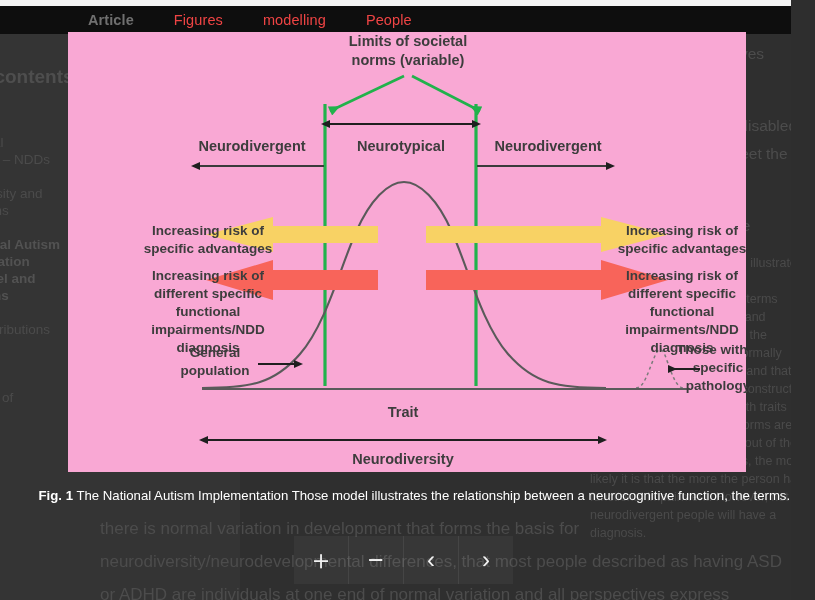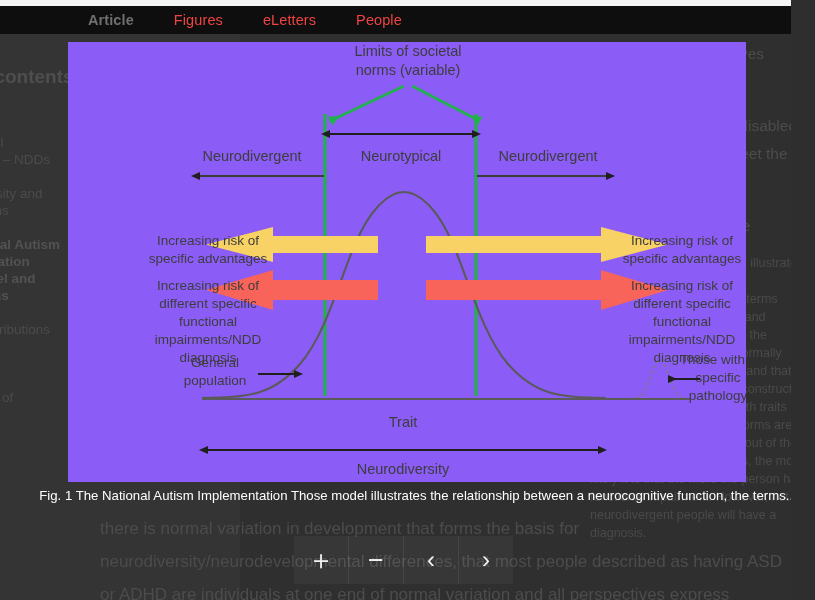--- a/index.html
+++ b/index.html
@@ -140,41 +140,42 @@
     width: 715px;
     color: #4c4c4c;
     font-size: 17px;
     line-height: 33px;
   }
 
   
   .figure-panel {
     position: absolute;
     left: 68px;
-    top: 42px;
+    top: 32px;
     width: 678px;
     height: 440px;
-    background: #8b5cf6;
+    background: #f9a8d4;
     overflow: hidden;
+    font-weight: bold;
   }
 
   .fig-svg { display:block; }
 
   
   .caption {
     position: absolute;
     left: 10px;
     top: 484px;
     width: 800px;
     text-align: center;
     color: #ffffff;
     font-size: 13.2px;
     line-height: 23px;
   }
-  .caption b { font-weight: normal; padding-left: 16px; }
+  .caption b { font-weight: bold; padding-left: 16px; }
 
   
   .toolbar {
     position: absolute;
     left: 294px;
     top: 536px;
     height: 48px;
     display: flex;
   }
   .tb-btn {
@@ -199,21 +200,21 @@
 
 <div id="root">
 
   <div class="page-dim"></div>
   <div class="topbar-strip"></div>
   <div class="nav-black"></div>
 
   <div class="nav-tabs">
     <div class="nav-tab active">Article</div>
     <div class="nav-tab">Figures</div>
-    <div class="nav-tab">eLetters</div>
+    <div class="nav-tab">modelling</div>
     <div class="nav-tab">People</div>
   </div>
 
   <div class="sidebar">
     <div class="sidebar-title">Article contents</div>
     <div class="sidebar-list">
       <div class="sidebar-item">Summary</div>
       <div class="sidebar-item">The medical
 perspective – NDDs</div>
       <div class="sidebar-item">Neurodiversity and

